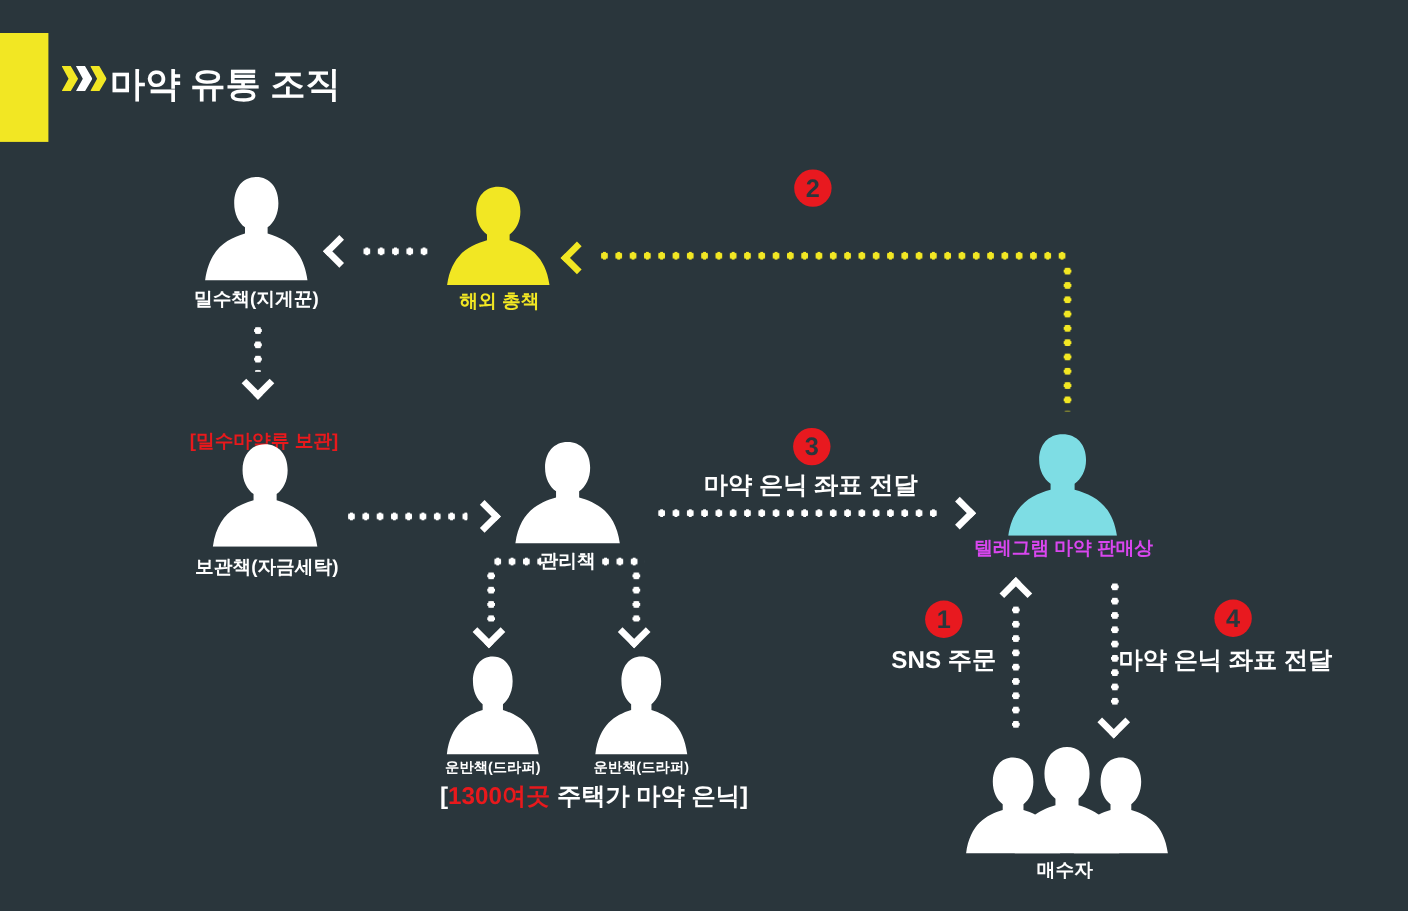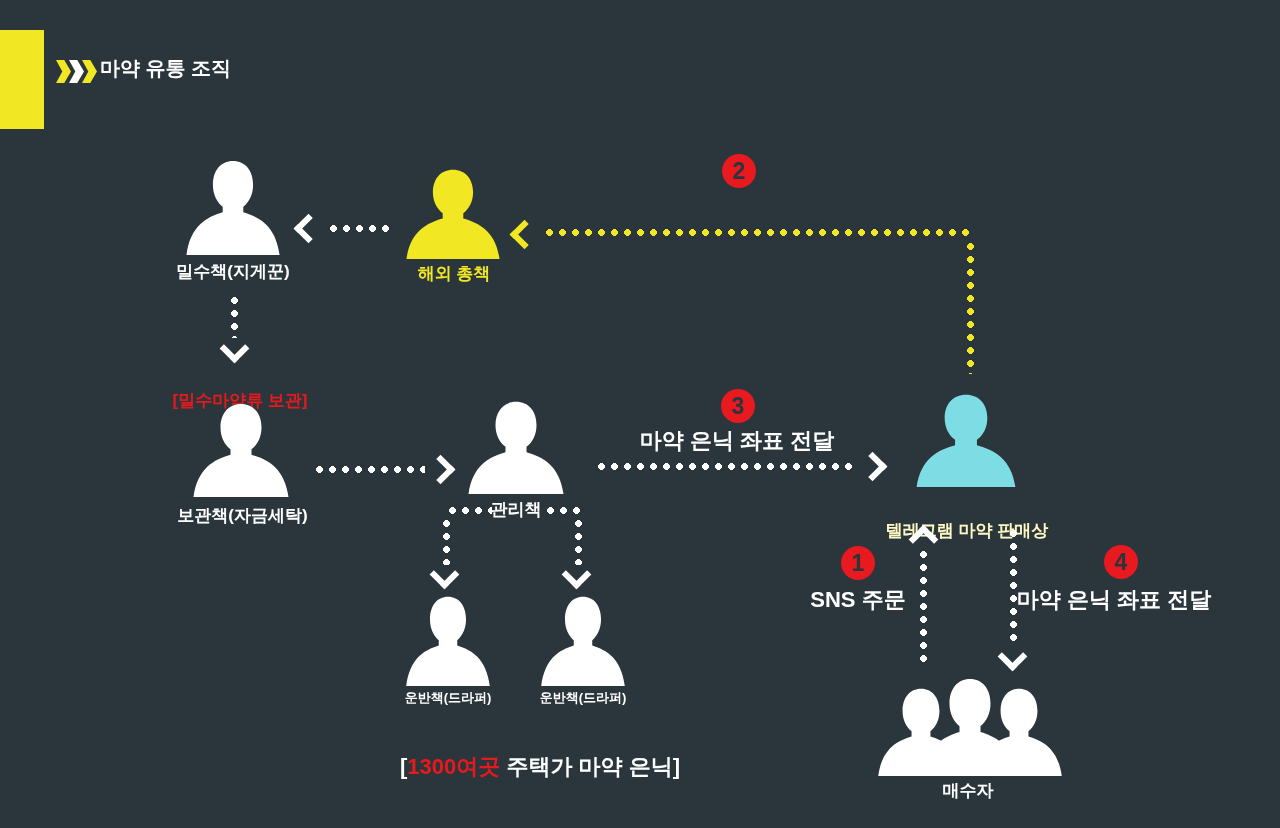--- a/index.html
+++ b/index.html
@@ -2,42 +2,42 @@
 <html><head>
 <meta charset="utf-8">
 <style>
   html,body{margin:0;padding:0;background:#2A363C;}
   .canvas{position:relative;width:1280px;height:828px;background:#2A363C;overflow:hidden;
           font-family:"Liberation Sans","DejaVu Sans",sans-serif;font-weight:bold;}
   .abs{position:absolute;}
   .lbl{position:absolute;text-align:center;line-height:1.15;}
   .white{color:#FFFFFF;}
   .yellow{color:#F2E723;}
-  .cyan{color:#fef9c3;margin-top:32px;}
+  .cyan{color:#d946ef;}
   .red{color:#E8191C;margin-top:19px;}
   
   .corner-block{position:absolute;left:0;top:30px;width:44px;height:99px;background:#F2E723;}
   
   .tchev{display:inline-block;width:15px;height:23px;vertical-align:middle;
          clip-path:polygon(0 0,55% 0,100% 50%,55% 100%,0 100%,42% 50%);}
   .tchev+.tchev{margin-left:-2px;}
   
   .dots{position:absolute;background-image:radial-gradient(circle closest-side,currentColor 96%,transparent 100%);}
   .dots-h{height:7px;background-size:13px 7px;background-repeat:repeat-x;}
   .dots-v{width:7px;background-size:7px 13px;background-repeat:repeat-y;}
   
   .chev{position:absolute;width:15px;height:15px;border-right:6px solid;border-bottom:6px solid;}
   .pt-right{transform:rotate(-45deg);}
   .pt-left{transform:rotate(135deg);}
   .pt-down{transform:rotate(45deg);}
   .pt-up{transform:rotate(-135deg);}
   
   .badge{position:absolute;width:34px;height:34px;border-radius:50%;background:#E8191F;color:#2A363C;
          font-size:23px;display:flex;align-items:center;justify-content:center;}
-  .fs30{font-size:20px;} .fs22{font-size:22px;} .fs21{font-size:17px;} .fs20{font-size:13px;}
+  .fs30{font-size:32px;} .fs22{font-size:22px;} .fs21{font-size:17px;} .fs20{font-size:13px;}
 </style>
 </head>
 <body style="background: rgb(42, 54, 60);">
 
 <svg width="0" height="0" style="position:absolute" aria-hidden="true">
   <defs>
     <path id="person-sil" d="M50 3 C62.5 3 70.5 13 70.5 27.5 C70.5 37.5 66.5 45.5 60.5 50.2 L60.5 56 C77 61 93.5 70 97.5 100 L2.5 100 C6.5 70 23 61 39.5 56 L39.5 50.2 C33.5 45.5 29.5 37.5 29.5 27.5 C29.5 13 37.5 3 50 3 Z"></path>
   </defs>
 </svg>
 
@@ -92,21 +92,21 @@
   <span class="chev pt-down white" style="left:566px;top:564px;"></span>
 
   <svg class="abs" style="left:404px;top:594px;" width="88" height="92" viewBox="0 0 100 100" preserveAspectRatio="none" fill="#FFFFFF">
       <use href="#person-sil"></use>
     </svg>
   <svg class="abs" style="left:539px;top:594px;" width="88" height="92" viewBox="0 0 100 100" preserveAspectRatio="none" fill="#FFFFFF">
       <use href="#person-sil"></use>
     </svg>
   <div class="lbl white fs20" style="left:358px;top:691px;width:180px;">운반책(드라퍼)</div>
   <div class="lbl white fs20" style="left:493px;top:691px;width:180px;">운반책(드라퍼)</div>
-  <div class="lbl white fs22" style="left:340px;top:754px;width:400px;"><span>[</span><span class="red">1300여곳</span><span> 주택가 마약 은닉]</span></div>
+  <div class="lbl white fs22" style="left:340px;top:711px;width:400px;"><span>[</span><span class="red">1300여곳</span><span> 주택가 마약 은닉]</span></div>
 
   <div class="badge" style="left:721px;top:389px;">3</div>
   <div class="lbl white fs22" style="left:587px;top:428px;width:300px;">마약 은닉 좌표 전달</div>
   <div class="dots dots-h white" style="left:595px;top:463px;width:262px;"></div>
   <span class="chev pt-right white" style="left:862px;top:456px;"></span>
 
   <svg class="abs" style="left:914px;top:392px;" width="104" height="95" viewBox="0 0 100 100" preserveAspectRatio="none" fill="#7EDDE4">
       <use href="#person-sil"></use>
     </svg>
   <div class="lbl cyan fs21" style="left:850px;top:489px;width:234px;">텔레그램 마약 판매상</div>

